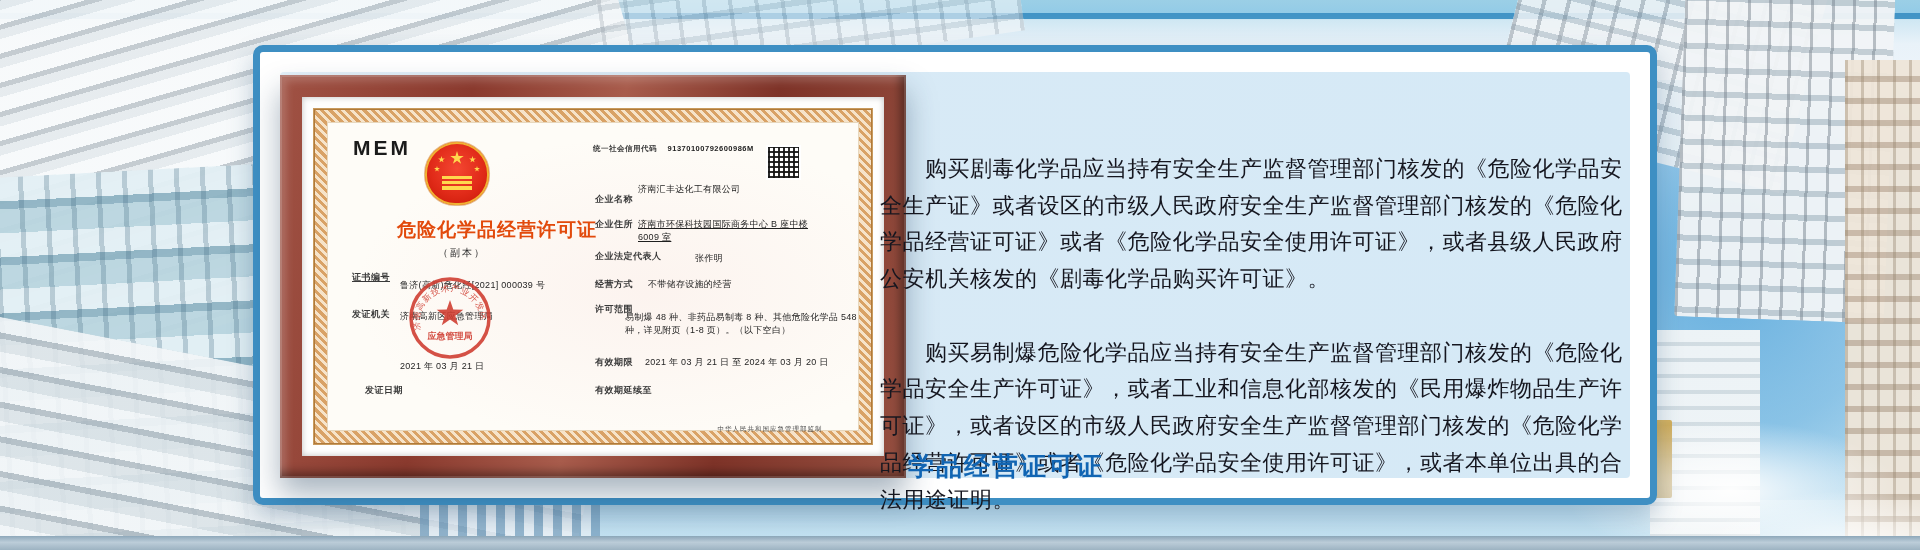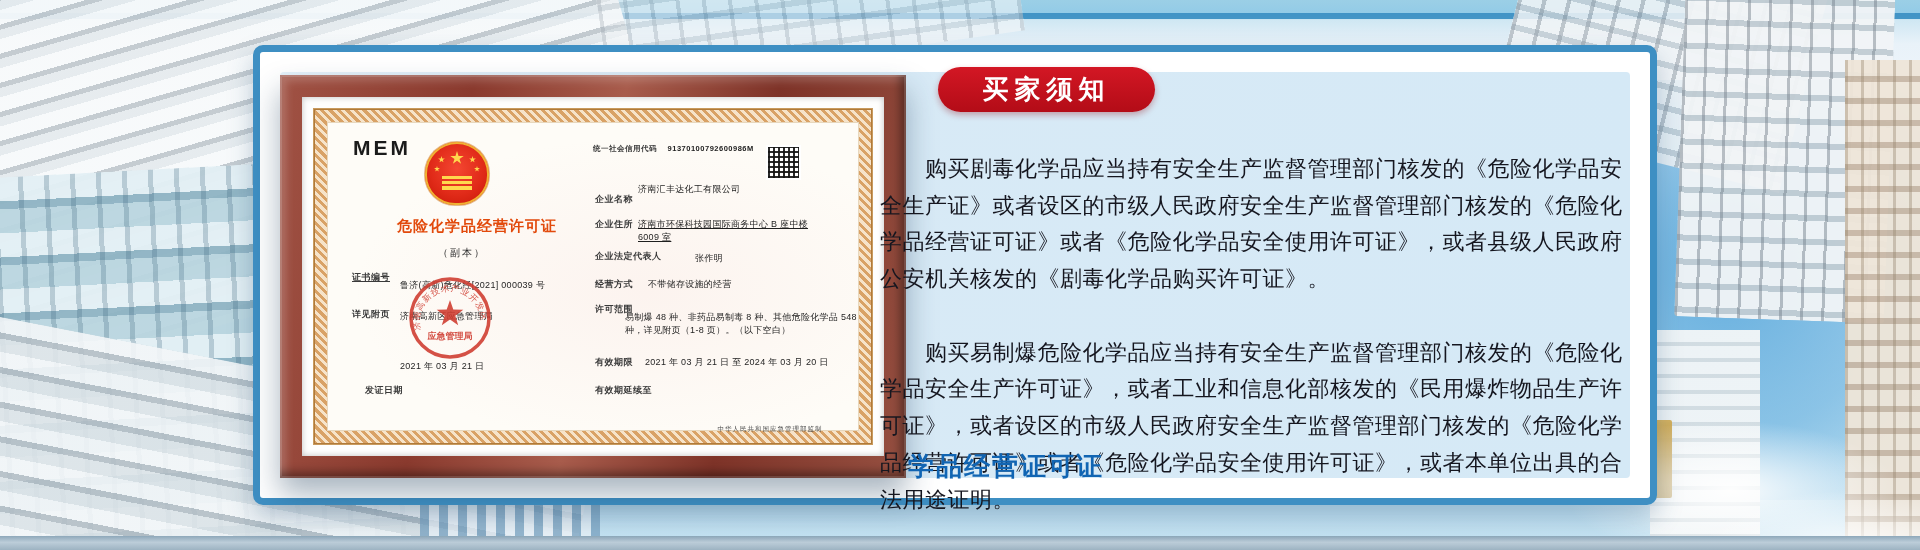--- a/index.html
+++ b/index.html
@@ -66,21 +66,21 @@
   .st2{left:44px;top:14px;width:7px;height:7px;}
   .st3{left:9px;top:24px;width:6px;height:6px;}
   .st4{left:49px;top:24px;width:6px;height:6px;}
   .gate{left:17px;top:34px;width:30px;height:14px;background:
     linear-gradient(180deg,#ffd84d 0 3px,transparent 3px 5px,#ffd84d 5px 8px,transparent 8px 10px,#ffd84d 10px 14px);}
   .credit{left:266px;top:22px;font-size:7.5px;font-weight:bold;color:#3c3c3c;letter-spacing:.5px;}
   .credit b{margin-left:8px;color:#222;}
   .qr{left:441px;top:25px;width:31px;height:31px;background:
     repeating-linear-gradient(0deg,rgba(20,20,20,.9) 0 2px,transparent 2px 5px),
     repeating-linear-gradient(90deg,rgba(20,20,20,.9) 0 2px,#fff 2px 5px);outline:2px solid #fff;}
-  .cert-title{left:0;top:95px;width:270px;text-align:center;font-size:15px;font-weight:bold;color:#e24a0c;letter-spacing:1px;margin-left:15px;}
+  .cert-title{left:0;top:95px;width:270px;text-align:right;font-size:19px;font-weight:bold;color:#e24a0c;letter-spacing:1px;}
   .cert-sub{left:0;top:124px;width:270px;text-align:center;font-size:10px;color:#2a2a2a;letter-spacing:2px;}
   .cl{font-size:9px;font-weight:bold;color:#3a3a3a;letter-spacing:.5px;white-space:nowrap;}
   .cv{font-size:9px;color:#1f1f1f;letter-spacing:.3px;}
   .seal{left:81px;top:154px;width:84px;height:84px;opacity:.88;}
   .cert-footer{left:343px;top:303px;width:200px;text-align:center;font-size:6.5px;color:#4a4a4a;letter-spacing:1px;}
 
   
   .badge{left:938px;top:67px;width:217px;height:45px;border-radius:23px;
     background:linear-gradient(180deg,#d31724,#b30c17);box-shadow:0 3px 6px rgba(150,20,30,.35);
     display:flex;align-items:center;justify-content:center;color:#fff;font-size:26px;font-weight:bold;letter-spacing:6px;}
@@ -133,21 +133,21 @@
             <b>91370100792600986M</b>
           </span>
 
           <div class="abs qr"></div>
 
           <div class="abs cert-title">危险化学品经营许可证</div>
           <div class="abs cert-sub">（副本）</div>
 
           <span class="abs cl" style="left:25px;top:149px;text-decoration:underline;">证书编号</span>
           <span class="abs cv" style="left:73px;top:157px;text-align:center;">鲁济(高新)危化经[2021] 000039 号</span>
-          <span class="abs cl" style="left:25px;top:186px;">详见附页</span>
+          <span class="abs cl" style="left:25px;top:186px;">发证机关</span>
           <span class="abs cv" style="left:73px;top:188px;">济南高新区应急管理局</span>
           <span class="abs cl" style="left:38px;top:238px;margin-top:24px;">发证日期</span>
           <span class="abs cv" style="left:73px;top:238px;">2021 年 03 月 21 日</span>
 
           <svg class="abs seal" viewBox="0 0 84 84">
             <defs>
                 <path id="arc" d="M 12,54 A 31 31 0 1 1 72,54" fill="none"></path>
               </defs>
             <circle cx="42" cy="42" r="39" fill="none" stroke="#cf3a2e" stroke-width="3.5"></circle>
             <polygon points="42,24 45.3,33.5 55.3,33.7 47.3,39.7 50.2,49.3 42,43.6 33.8,49.3 36.7,39.7 28.7,33.7 38.7,33.5" fill="#cf3a2e"></polygon>
@@ -168,23 +168,20 @@
           <span class="abs cl" style="left:268px;top:234px;">有效期限</span>
           <span class="abs cv" style="left:318px;top:234px;text-align:center;">2021 年 03 月 21 日 至 2024 年 03 月 20 日</span>
           <span class="abs cl" style="left:268px;top:262px;">有效期延续至</span>
 
           <div class="abs cert-footer">中华人民共和国应急管理部监制</div>
         </div>
       </div>
     </div>
   </div>
 
-  <div class="abs badge">
-    <span>买家须知</span>
-  </div>
 
   <div class="abs notice-text">
     <p>　　购买剧毒化学品应当持有安全生产监督管理部门核发的《危险化学品安
 全生产证》或者设区的市级人民政府安全生产监督管理部门核发的《危险化
 学品经营证可证》或者《危险化学品安全使用许可证》，或者县级人民政府
 公安机关核发的《剧毒化学品购买许可证》。</p>
     <p>　　购买易制爆危险化学品应当持有安全生产监督管理部门核发的《危险化
 学品安全生产许可证》，或者工业和信息化部核发的《民用爆炸物品生产许
 可证》，或者设区的市级人民政府安全生产监督管理部门核发的《危险化学
 品经营许可证》或者《危险化学品安全使用许可证》，或者本单位出具的合

